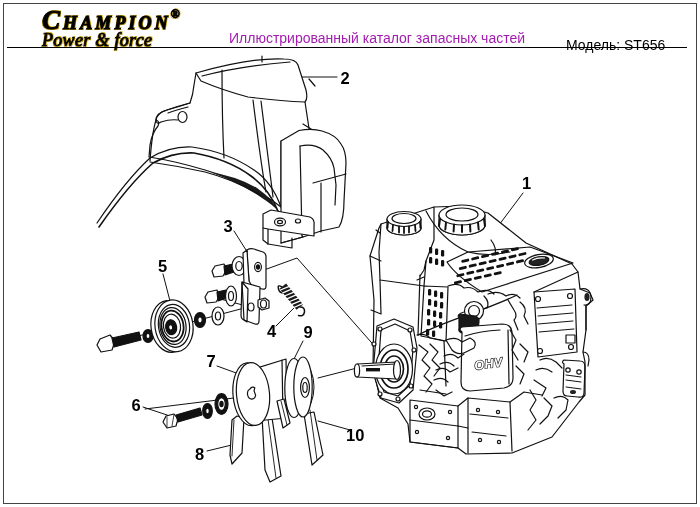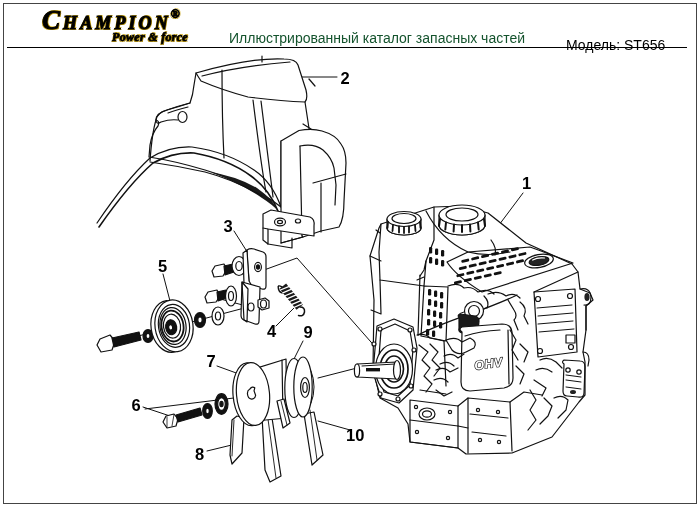--- a/index.html
+++ b/index.html
@@ -1,22 +1,22 @@
 <!DOCTYPE html>
 <html><head>
 <meta charset="utf-8">
 <style>
 html,body{margin:0;padding:0;background:#fff;}
 body{width:700px;height:507px;position:relative;font-family:"Liberation Sans",sans-serif;overflow:hidden;}
 #page{position:absolute;left:3px;top:3px;width:692px;height:499px;border:1px solid #444;background:#fff;}
 #logo{position:absolute;left:42px;top:5px;width:150px;height:40px;color:#000;}
 #logo .main{font-family:"Liberation Serif",serif;font-style:italic;font-weight:bold;font-size:18px;letter-spacing:3.1px;-webkit-text-stroke:0.9px #000;text-shadow:1px 1px 0 #b89410,-1px 1px 0 #b89410,1px -1px 0 #d8b420;}
 #logo .main .big{font-size:27px;}
-#logo .sub{font-family:"Liberation Serif",serif;font-style:italic;font-weight:bold;font-size:12px;text-align:right;margin-top:-6px;padding-right:4px;letter-spacing:0.3px;-webkit-text-stroke:0.7px #000;text-shadow:1px 1px 0 #b89410,-1px 1px 0 #b89410,1px -1px 0 #d8b420;}
-#title{position:absolute;left:229px;top:30px;font-size:14px;color:#14532d;}
+#logo .sub{font-family:"Liberation Serif",serif;font-style:italic;font-weight:normal;font-size:18px;text-align:left;margin-top:-6px;padding-right:4px;letter-spacing:0.3px;-webkit-text-stroke:0.7px #000;text-shadow:1px 1px 0 #b89410,-1px 1px 0 #b89410,1px -1px 0 #d8b420;}
+#title{position:absolute;left:229px;top:30px;font-size:14px;color:#a21caf;}
 #model{position:absolute;left:566px;top:37px;font-size:14px;color:#000;}
 #rule{position:absolute;left:7px;top:47px;width:680px;border-top:1.5px solid #000;}
 svg{position:absolute;left:0;top:0;}
 .lbl{font:bold 16.5px "Liberation Sans",sans-serif;fill:#000;}
 </style>
 </head>
 <body>
 <div id="page"></div>
 <div id="logo">
  <div class="main"><span class="big">C</span>HAMPION<span style="font-size:12px;vertical-align:11px;">®</span></div>

